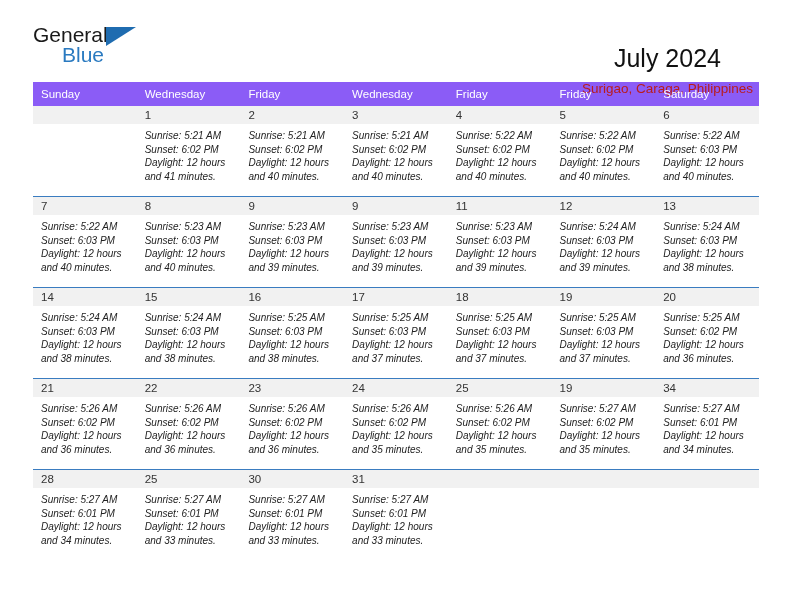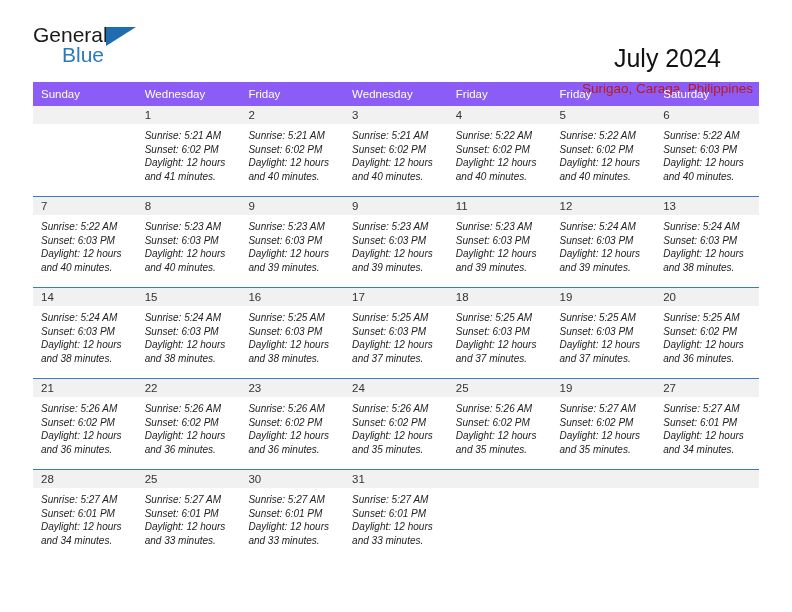--- a/index.html
+++ b/index.html
@@ -461,21 +461,21 @@
               <div class="cell-body">
                 <div>Sunrise: 5:27 AM</div>
                 <div>Sunset: 6:02 PM</div>
                 <div>Daylight: 12 hours</div>
                 <div>and 35 minutes.</div>
               </div>
             </div>
           </td>
         <td>
             <div class="cell-inner">
-              <div class="daynum">27</div>
+              <div class="daynum">34</div>
               <div class="cell-body">
                 <div>Sunrise: 5:27 AM</div>
                 <div>Sunset: 6:01 PM</div>
                 <div>Daylight: 12 hours</div>
                 <div>and 34 minutes.</div>
               </div>
             </div>
           </td>
       </tr>
 

